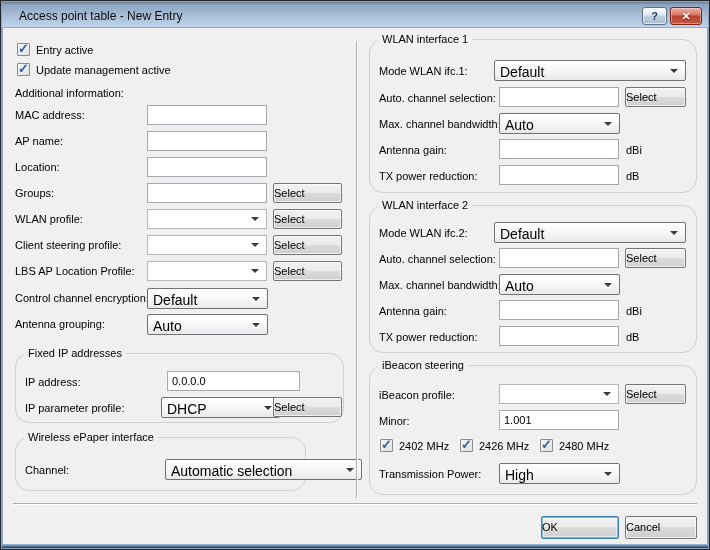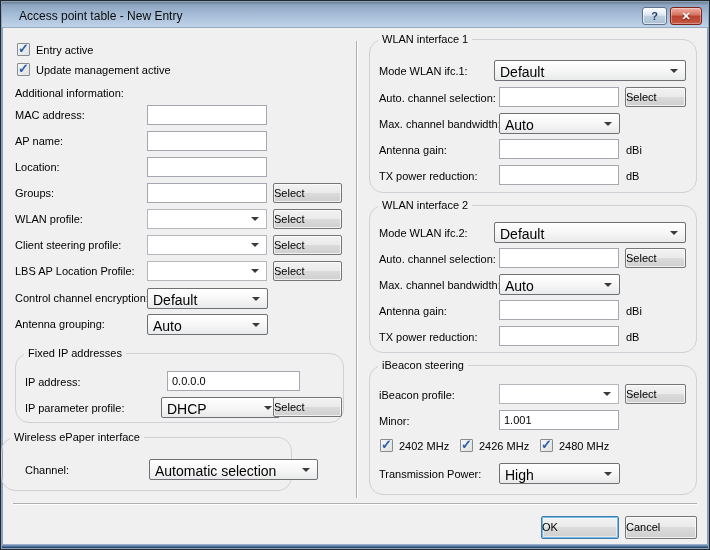--- a/index.html
+++ b/index.html
@@ -188,25 +188,25 @@
   </div>
   <div class="label" style="left:24px;top:374px">IP address:</div>
   <input class="tb" style="left: 148px; top: 370px; width: 133px; margin-left: 18px;" value="0.0.0.0">
   <div class="label" style="left:24px;top:400px">IP parameter profile:</div>
   <div class="ddl" style="left:160px;top:396px;width:119px">
     <span class="combo-text">DHCP</span>
     <span class="arrow-icon"></span>
   </div>
   <div class="btn" style="left:272px;top:396px;width:69px">Select</div>
 
-  <div class="groupbox" style="left:0;top:436px;width:291px;height:54px">
+  <div class="groupbox" style="left:14px;top:436px;width:291px;height:54px">
     <span class="groupbox-title">Wireless ePaper interface</span>
   </div>
   <div class="label" style="left:24px;top:462px">Channel:</div>
-  <div class="ddl" style="left:148px;top:458px;width:169px">
+  <div class="ddl" style="left:164px;top:458px;width:197px">
     <span class="combo-text">Automatic selection</span>
     <span class="arrow-icon"></span>
   </div>
 
   <div class="groupbox" style="left:368px;top:38px;width:328px;height:154px">
     <span class="groupbox-title">WLAN interface 1</span>
   </div>
   <div class="label" style="left:378px;top:63px">Mode WLAN ifc.1:</div>
   <div class="ddl" style="left:493px;top:59px;width:192px">
     <span class="combo-text">Default</span>

